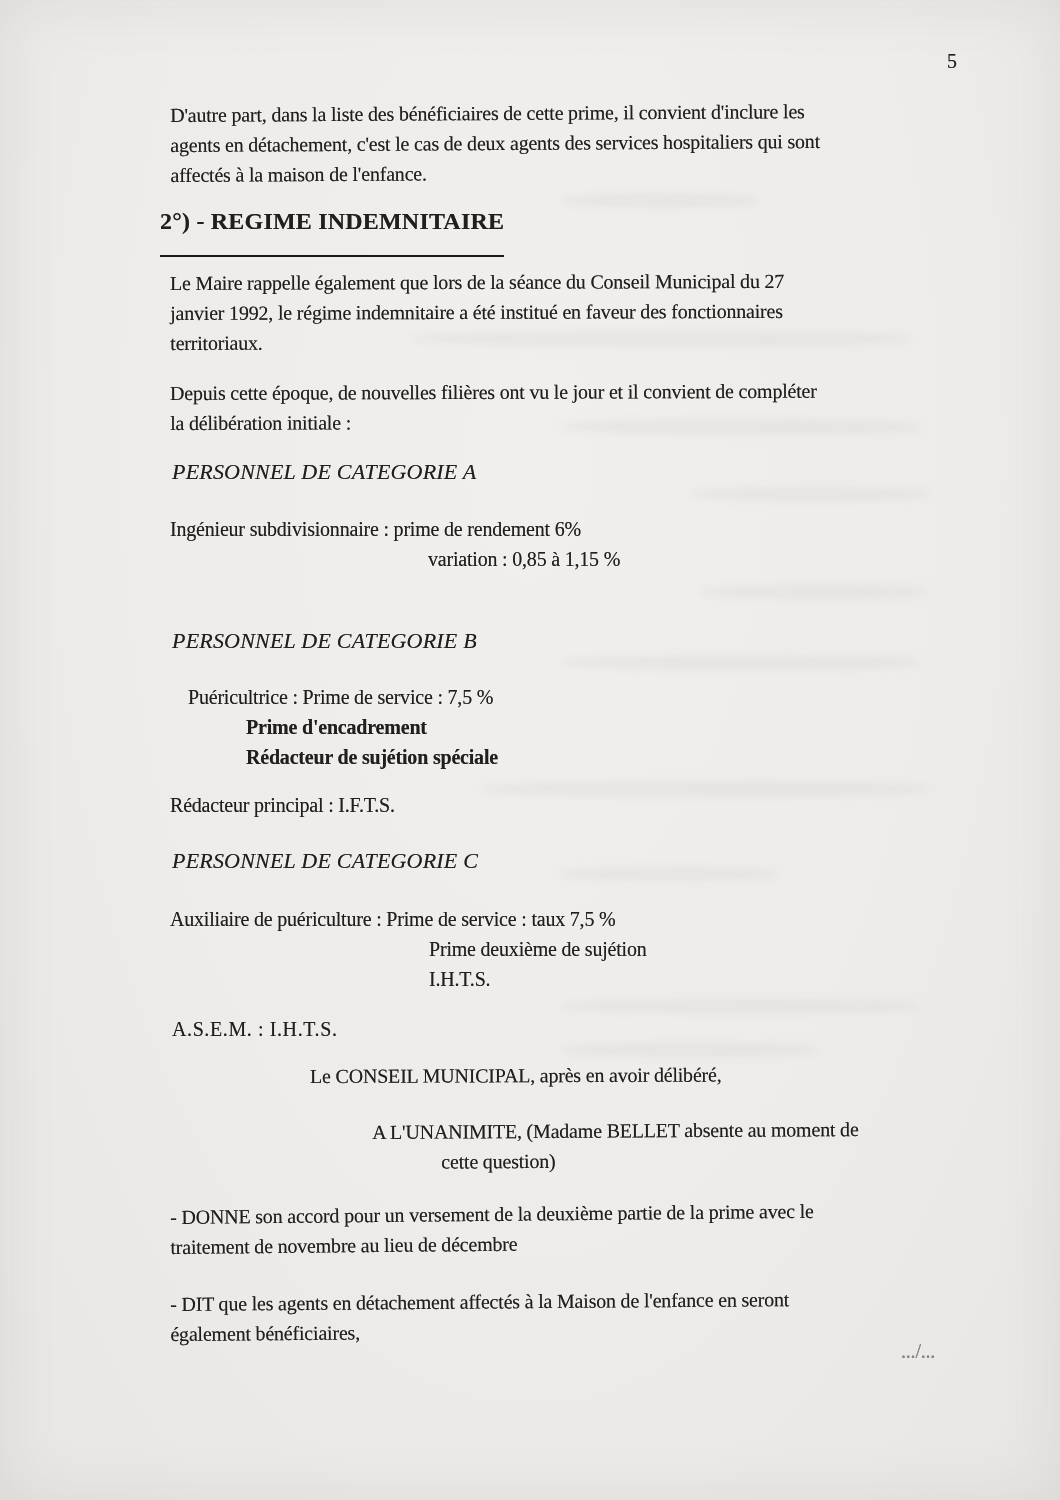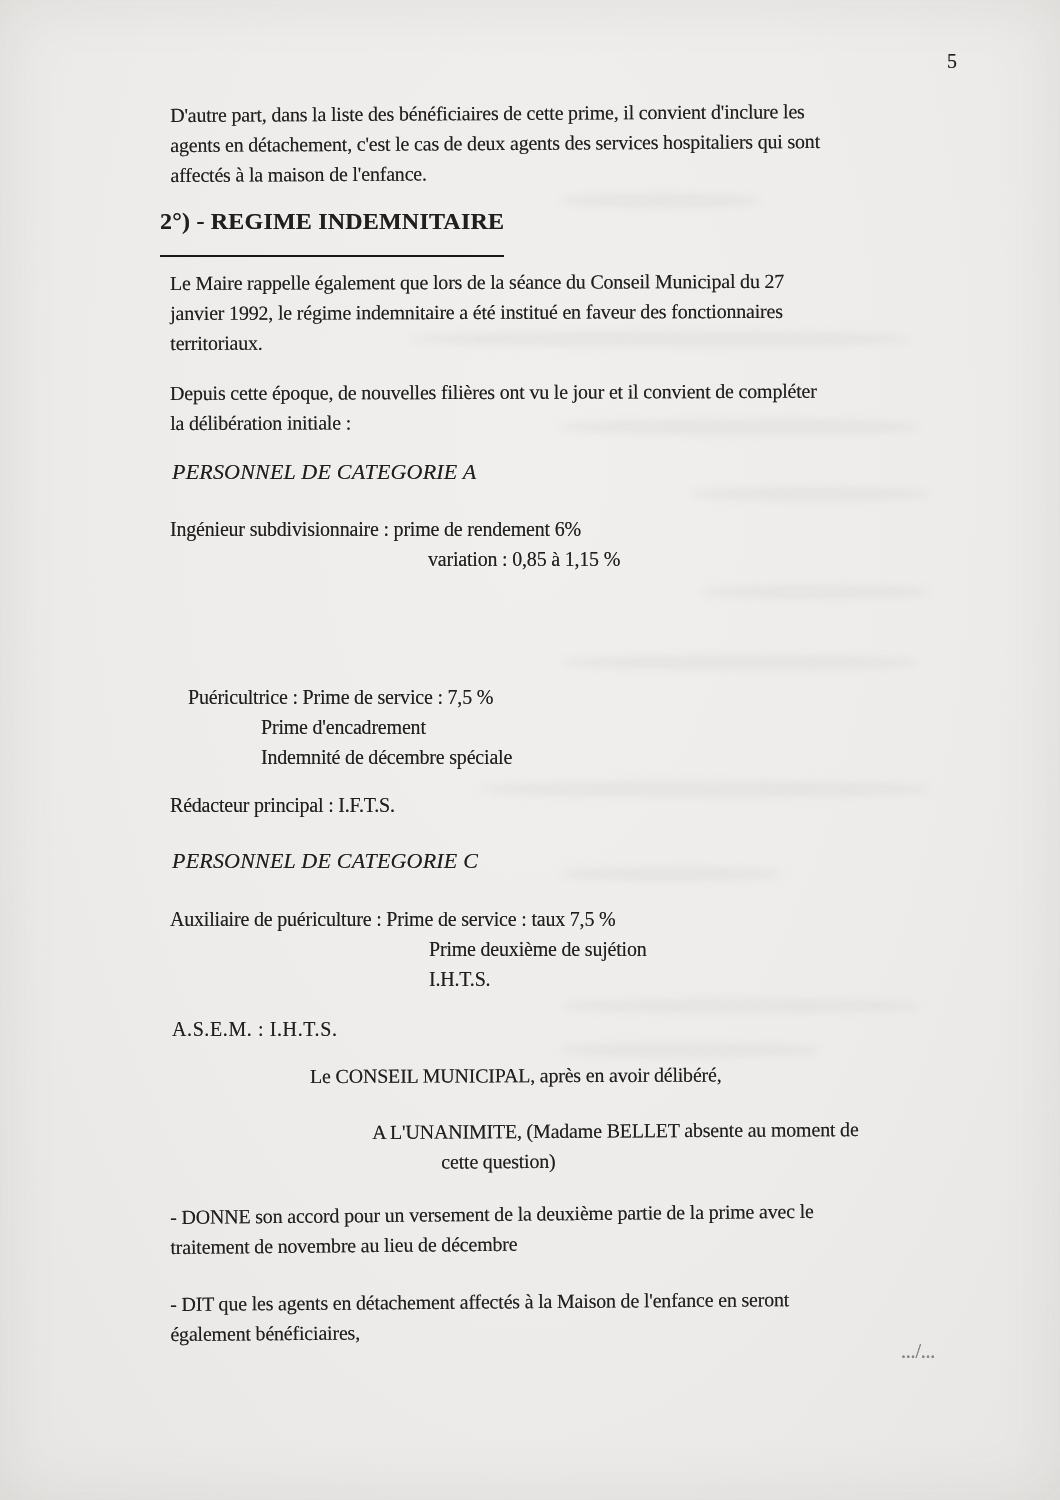--- a/index.html
+++ b/index.html
@@ -40,21 +40,21 @@
 
   .cat-title .ln{
     font-weight:normal;font-style:italic;font-size:22px;letter-spacing:0.2px;
     line-height:26px;
   }
   #cat-a-title{top:459px;left:172px;}
   #ingenieur{top:514px;left:170px;}
   #ingenieur .cont{margin-left:258px;}
   #cat-b-title{top:628px;left:172px;}
   #puericultrice{top:682px;left:188px;}
-  #puericultrice .cont{margin-left:73px;}
+  #puericultrice .cont{margin-left:58px;font-weight:bold;}
   #redacteur{top:790px;left:170px;}
   #cat-c-title{top:848px;left:172px;}
   #auxiliaire{top:904px;left:170px;}
   #auxiliaire .cont{margin-left:259px;}
   #asem{top:1014px;left:172px;}
   #asem .ln{letter-spacing:0.6px;}
   #conseil{top:1061px;left:310px;}
   #unanimite{top:1117px;left:372px;}
   #unanimite .cont{margin-left:69px;}
   #donne{top:1202px;left:170px;}
@@ -111,24 +111,27 @@
   </div>
 
   <div class="blk cat-title" id="cat-a-title">
     <div class="ln">PERSONNEL DE CATEGORIE A</div>
   </div>
   <div class="blk" id="ingenieur">
     <div class="ln">Ingénieur subdivisionnaire : prime de rendement 6%</div>
     <div class="ln cont">variation : 0,85 à 1,15 %</div>
   </div>
 
+  <div class="blk cat-title" id="cat-b-title">
+    <div class="ln">PERSONNEL DE CATEGORIE B</div>
+  </div>
   <div class="blk" id="puericultrice">
     <div class="ln">Puéricultrice : Prime de service : 7,5 %</div>
     <div class="ln cont">Prime d'encadrement</div>
-    <div class="ln cont">Indemnité de décembre spéciale</div>
+    <div class="ln cont">Rédacteur de sujétion spéciale</div>
   </div>
   <div class="blk" id="redacteur">
     <div class="ln">Rédacteur principal : I.F.T.S.</div>
   </div>
 
   <div class="blk cat-title" id="cat-c-title">
     <div class="ln">PERSONNEL DE CATEGORIE C</div>
   </div>
   <div class="blk" id="auxiliaire">
     <div class="ln">Auxiliaire de puériculture : Prime de service : taux 7,5 %</div>

